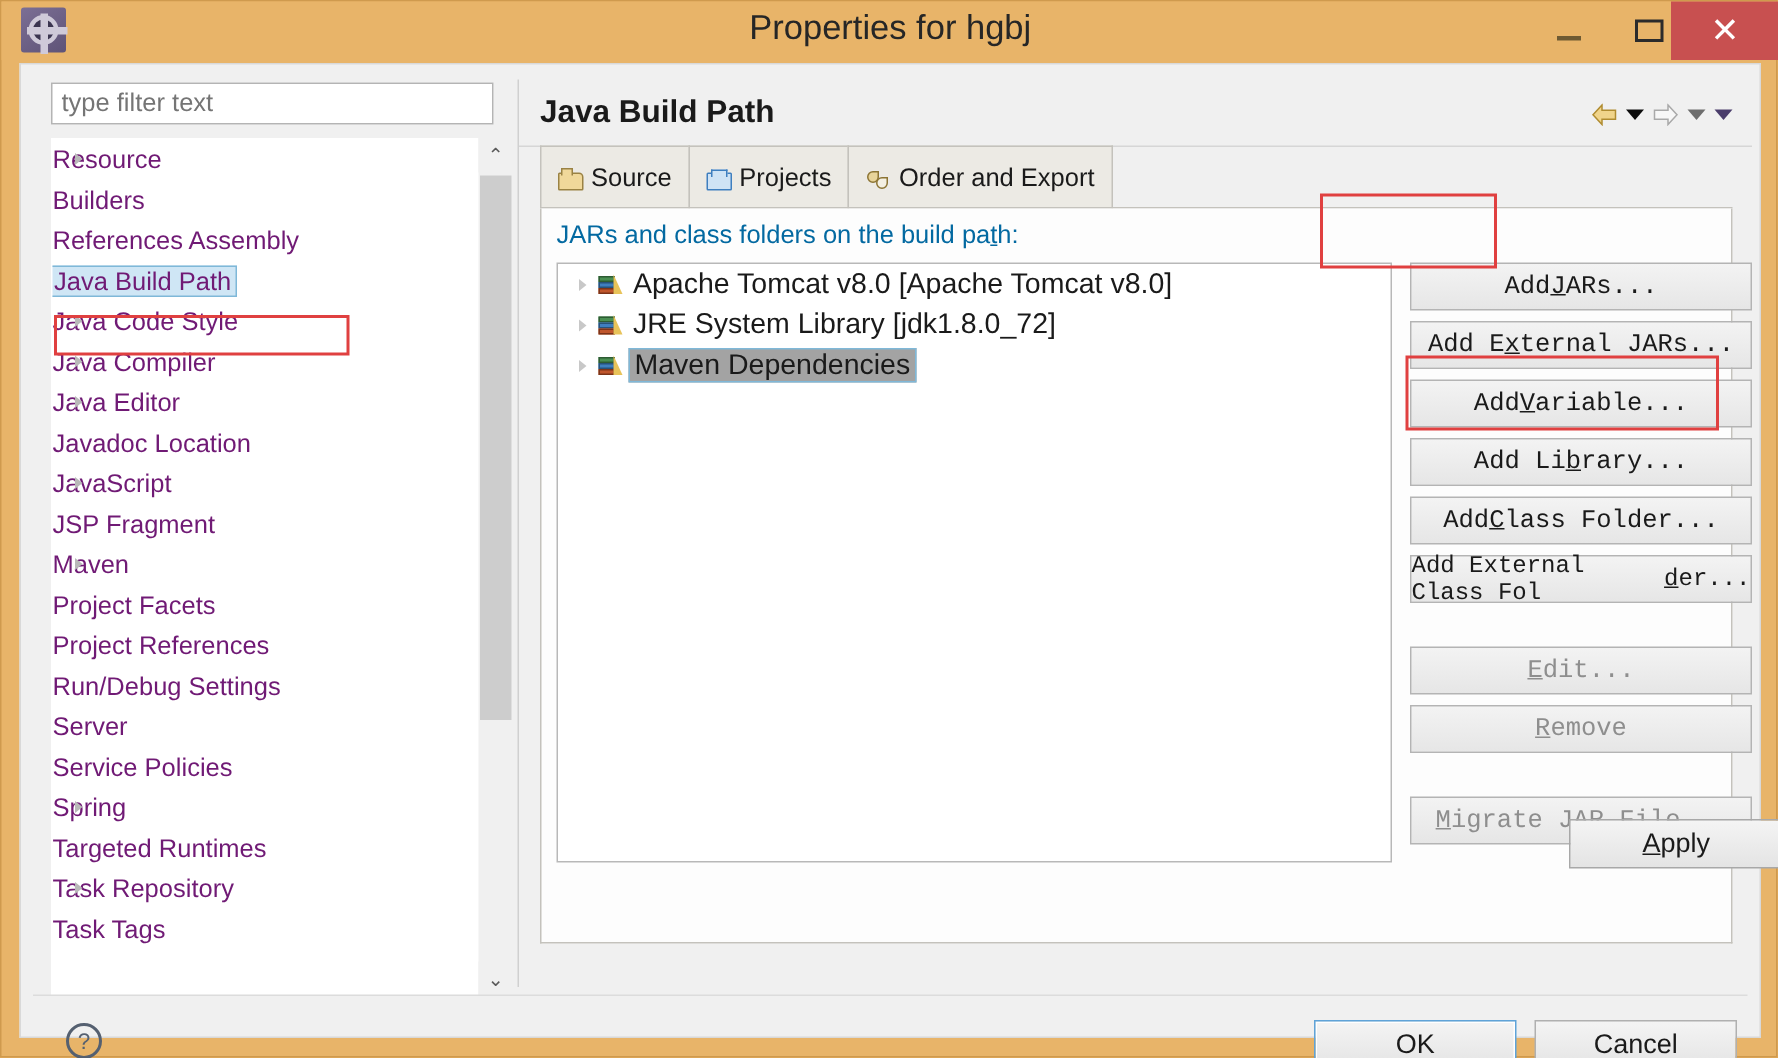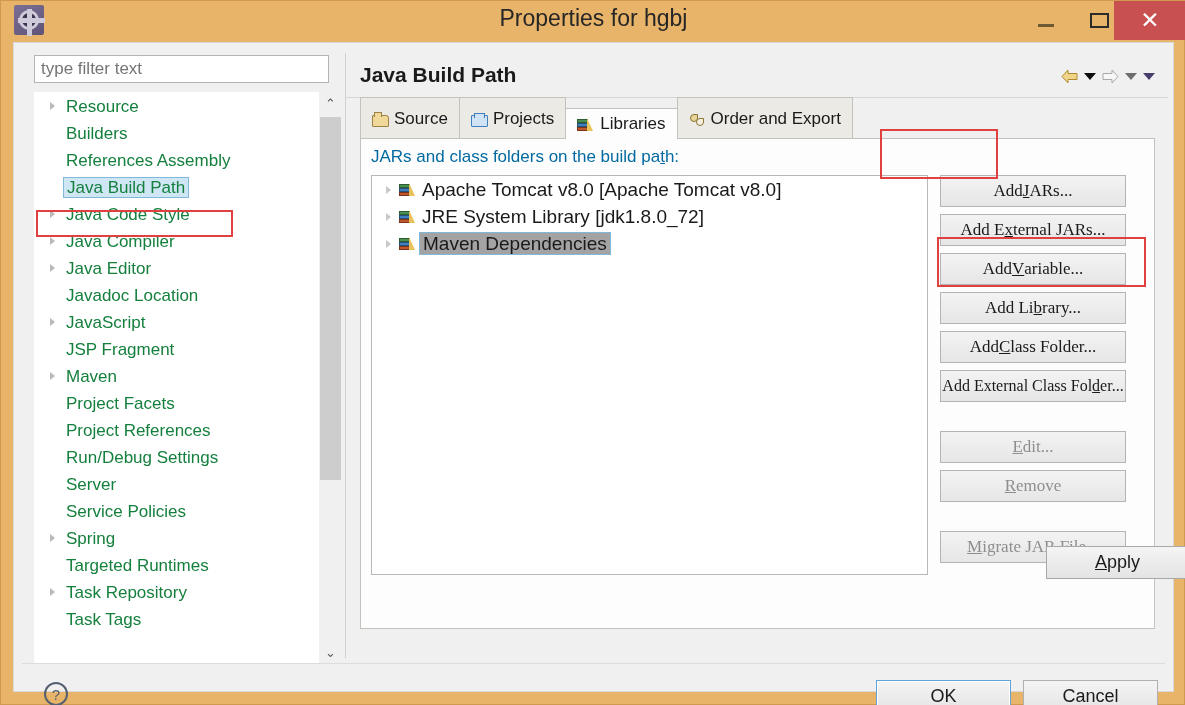--- a/index.html
+++ b/index.html
@@ -80,21 +80,21 @@
     font-family:"Liberation Sans", sans-serif;
     outline:none;
   }
   #tree-box {
     position:absolute; left:12px; top:39px; width:295px; height:572px;
     background:#fff; border:1px solid #fff;
     overflow:hidden;
   }
   .tree-item {
     position:relative; height:27px; line-height:27px;
-    font-size:17px; color:#15803d; padding-left:31px;
+    font-size:17px; color:#701a75; 
     white-space:nowrap;
     font-family:"Liberation Sans", sans-serif;
   }
   .tree-item .twisty {
     position:absolute; left:15px; top:9px;
     width:0; height:0;
     border-left:5px solid #b9b9b9;
     border-top:4px solid transparent;
     border-bottom:4px solid transparent;
   }
@@ -246,26 +246,26 @@
   .lib-row .ico-lib { position:absolute; left:27px; top:6px; }
   .lib-row.sel .lbl {
     background:#a3a3a3; border:1px solid #7fb8d8; padding:0 3px; margin-left:-3px;
   }
 
   
   #side-buttons {
     position:absolute; left:579px; top:36px; width:203px;
   }
   .sbtn {
-    width:186px; height:32px; margin-bottom:7px;
+    width:228px; height:32px; margin-bottom:7px;
     background:linear-gradient(#f3f3f3,#e6e6e6);
     border:1px solid #b4b4b4;
     font-size:17px; color:#1a1a1a;
     display:flex; align-items:center; justify-content:center;
-    font-family:Liberation Serif, serif;
+    font-family:Liberation Mono, monospace;
     cursor:default;
   }
   .sbtn.small-text { font-size:16px; }
   .sbtn.disabled { color:#8e8e8e; }
   .sbtn .acc { text-decoration:underline; }
   .spacer-gap { height:22px; }
   #btn-highlight {
     position:absolute; left:576px; top:98px; width:209px; height:50px;
     border:2px solid #e04040; pointer-events:none; z-index:4;
   }
@@ -437,29 +437,20 @@
       <div id="title-sep"></div>
 
       <div id="tabs">
         <div class="tab">
           <span class="ico ico-source"></span>
           <span>Source</span>
         </div>
         <div class="tab">
           <span class="ico ico-projects"></span>
           <span>Projects</span>
-        </div>
-        <div class="tab active">
-          <span class="ico ico-lib">
-            <span class="bk b1"></span>
-              <span class="bk b2"></span>
-              <span class="bk b3"></span>
-              <span class="b4"></span>
-          </span>
-          <span>Libraries</span>
         </div>
         <div class="tab">
           <span class="ico ico-order"></span>
           <span>Order and Export</span>
         </div>
       </div>
       <div id="tabs-underline"></div>
 
       <div id="tab-page">
 

